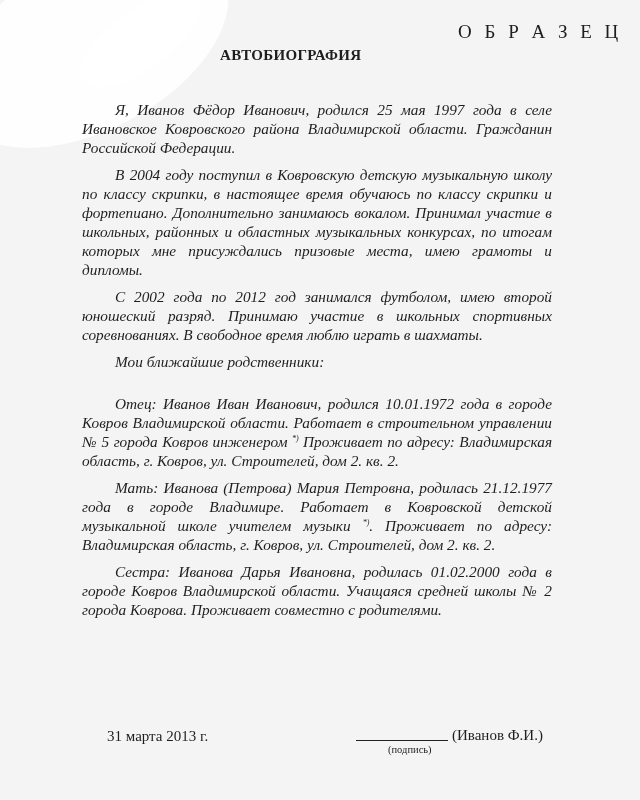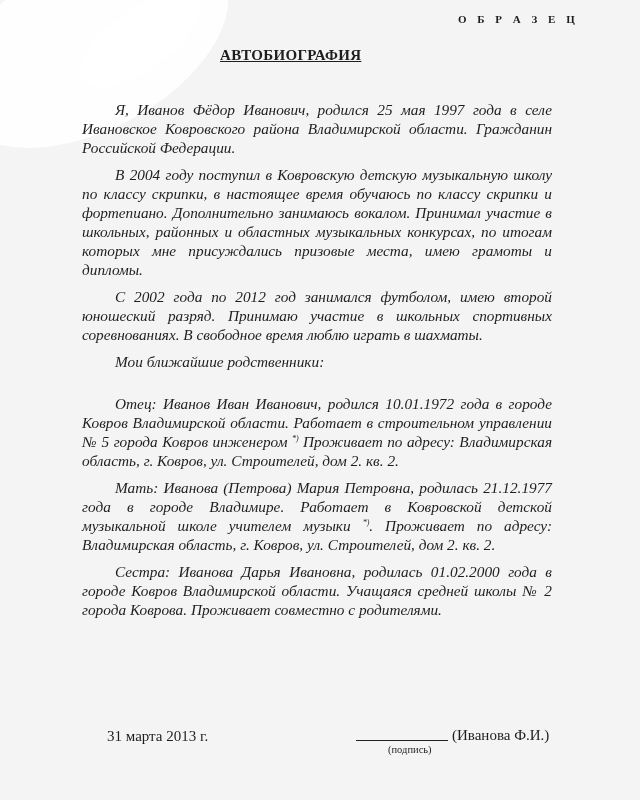--- a/index.html
+++ b/index.html
@@ -21,26 +21,26 @@
   .smear2 {
     position: absolute; left: 70px; top: 10px;
     width: 140px; height: 60px;
     background: #ffffff;
     border-radius: 50%;
     transform: rotate(-35deg);
     opacity: 0.85;
   }
   .page { position: absolute; left: 0; top: 0; width: 640px; height: 800px; }
   .stamp {
-    position: absolute; left: 458px; top: 13px;
-    font-weight: bold; font-size: 11px; letter-spacing: 4px;
+    position: absolute; left: 458px; top: 21px;
+    font-weight: normal; font-size: 19px; letter-spacing: 4px;
   }
   .title {
     position: absolute; left: 220px; top: 47px;
-    font-weight: bold; font-size: 15px; letter-spacing: 0.3px; text-decoration: underline;
+    font-weight: bold; font-size: 15px; letter-spacing: 0.3px;
   }
   .body-text {
     position: absolute; left: 82px; top: 100px; width: 470px;
     font-size: 15.3px; line-height: 19px;
     text-align: justify;
     font-style: italic;
   }
   .para { margin: 0 0 8px 0; text-indent: 33px; }
   .para.short { margin-bottom: 23px; }
   sup { font-size: 8px; line-height: 0; }
@@ -76,15 +76,15 @@
 
     <p class="para"><span>Отец: Иванов Иван Иванович, родился 10.01.1972 года в городе Ковров Владимирской области. Работает в строительном управлении № 5 города Ковров инженером </span><sup>*)</sup><span> Проживает по адресу: Владимирская область, г. Ковров, ул. Строителей, дом 2. кв. 2.</span></p>
 
     <p class="para"><span>Мать: Иванова (Петрова) Мария Петровна, родилась 21.12.1977 года в городе Владимире. Работает в Ковровской детской музыкальной школе учителем музыки </span><sup>*)</sup><span>. Проживает по адресу: Владимирская область, г. Ковров, ул. Строителей, дом 2. кв. 2.</span></p>
 
     <p class="para"><span>Сестра: Иванова Дарья Ивановна, родилась 01.02.2000 года в городе Ковров Владимирской области.  Учащаяся средней  школы  № 2  города Коврова. Проживает совместно с родителями.</span></p>
   </div>
 
   <div class="date">31 марта 2013 г.</div>
   <div class="sig-line"></div>
-  <div class="sig-name">(Иванова Ф.И.)</div>
+  <div class="sig-name">(Иванов Ф.И.)</div>
   <div class="sig-caption">(подпись)</div>
 </div>
 
 </body></html>

